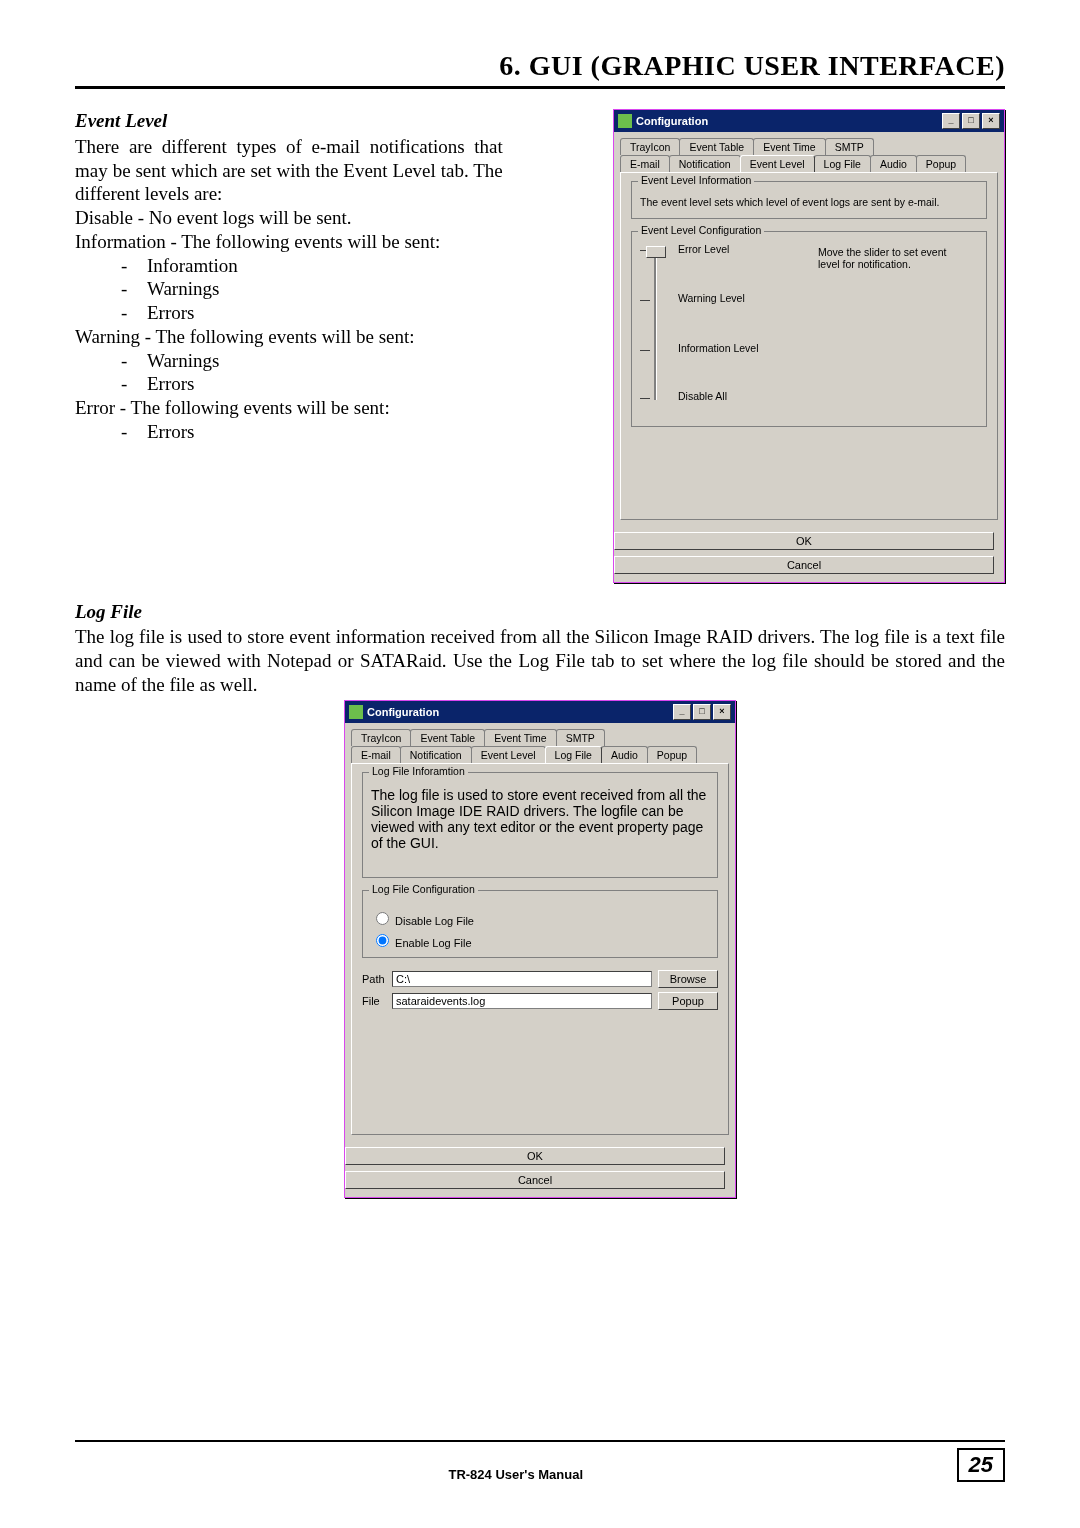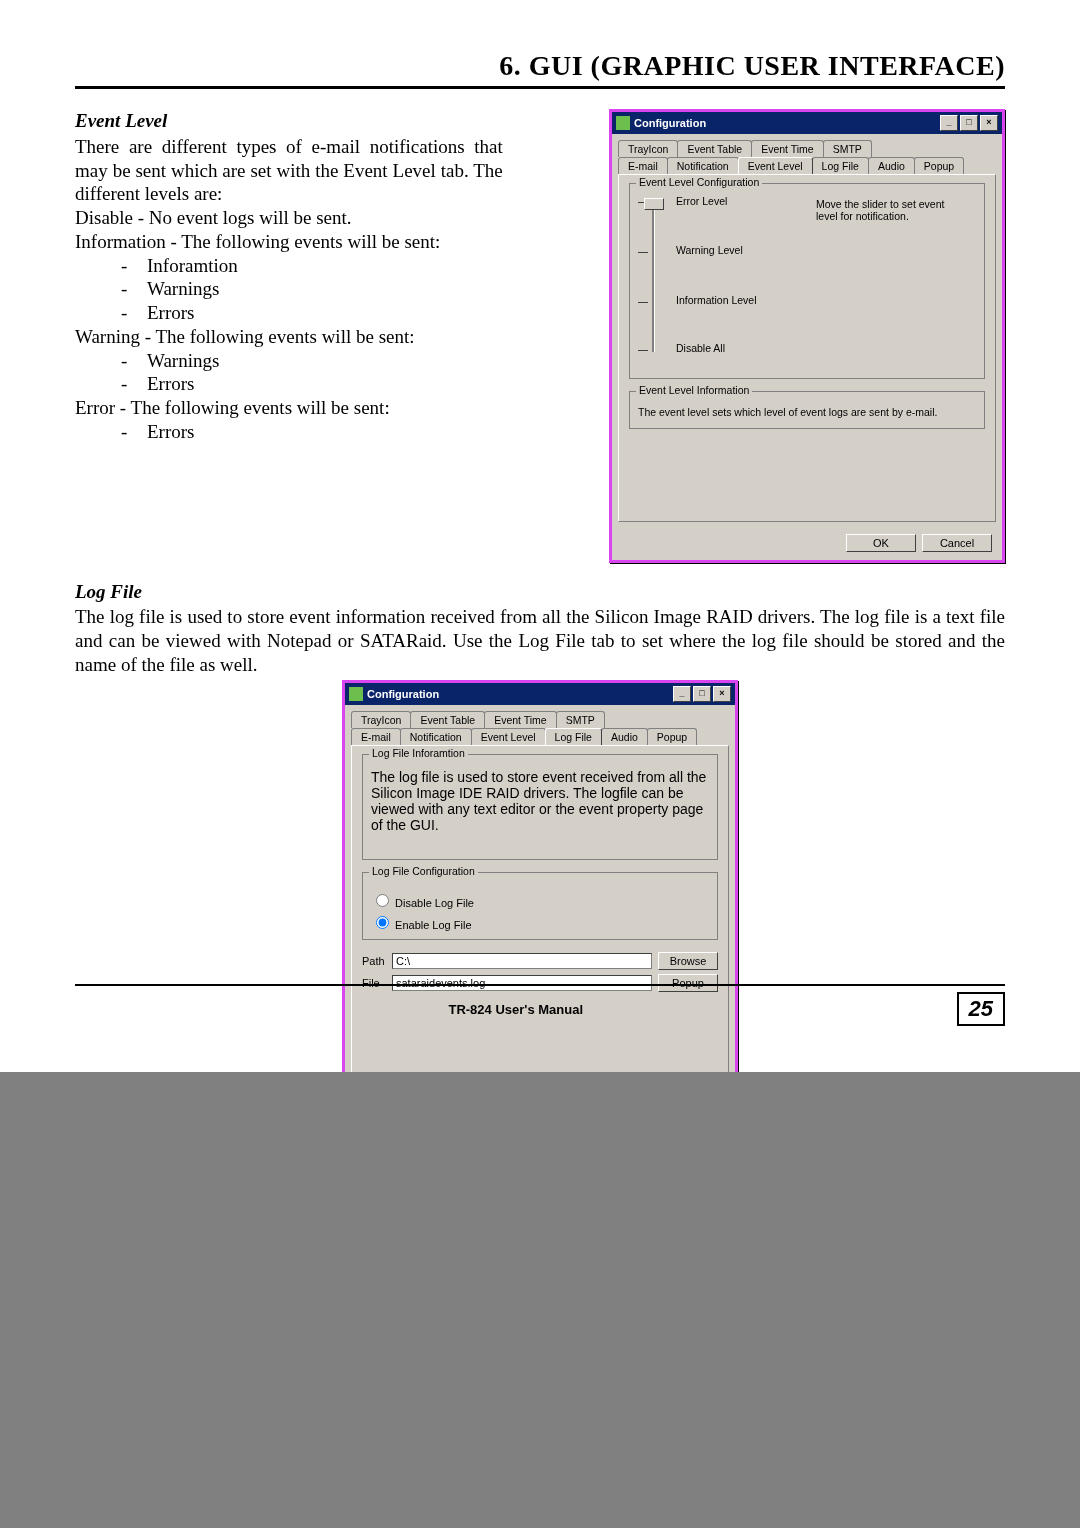--- a/index.html
+++ b/index.html
@@ -4,21 +4,21 @@
 <style>
 body {
   margin: 0;
   background: #808080;
   font-family: "Times New Roman", serif;
   display: flex;
   justify-content: center;
 }
 .page {
   width: 1080px;
-  height: 1072px;
+  height: 1528px;
   background: #fff;
   position: relative;
   box-shadow: 0 0 8px rgba(0,0,0,.4);
   box-sizing: border-box;
   padding: 50px 75px 60px 75px;
 }
 .header-title {
   font-size: 28px;
   font-weight: bold;
   text-align: right;
@@ -45,21 +45,21 @@
 }
 .leftcol { width: 46%; text-align: justify;}
 .rightcol { flex: 1; display:flex; justify-content:flex-end;}
 ul.dash { list-style:none; padding:0; margin:0 0 0 46px;}
 ul.dash li::before { content:"-"; display:inline-block; width:26px;}
 .win {
   font-family: Tahoma, Arial, sans-serif;
   font-size: 11px;
   color: #000;
   background: #d4d0c8;
-  border: 3px solid #d946ef;
+  border: 1px solid #d946ef;
   box-shadow: 1px 1px 0 #000;
   width: 390px;
 }
 .titlebar {
   background: linear-gradient(#0a246a,#0a246a);
   color: #fff;
   font-weight: bold;
   padding: 3px 4px;
   display:flex;
   align-items:center;
@@ -67,39 +67,39 @@
 .titlebar .ticon{width:14px;height:14px;background:#6cbf4c;margin-right:4px;}
 .titlebar .sp{flex:1}
 .wbtn{width:16px;height:14px;background:#d4d0c8;border:1px solid #fff;border-right-color:#404040;border-bottom-color:#404040;margin-left:2px;font-size:9px;line-height:12px;text-align:center;color:#000;font-weight:bold;}
 .tabbar {padding:6px 6px 0 6px;}
 .tabrow{display:flex;}
 .tab{background:#d4d0c8;border:1px solid #808080;border-bottom:none;border-top-left-radius:3px;border-top-right-radius:3px;padding:2px 9px;font-size:10.5px;position:relative;margin-right:-1px;cursor:default;}
 .tab.active{background:#d4d0c8;border-color:#fff #404040 #d4d0c8 #fff;z-index:2;}
 .tabbody{border:1px solid #808080; border-top-color:#fff; border-left-color:#fff; margin:0 6px 6px 6px; padding:8px 10px 10px 10px; min-height:300px; background:#d4d0c8;box-sizing:border-box;}
 .group{border:1px solid #808080;border-top-color:#808080;position:relative;padding:14px 8px 10px 8px;margin-bottom:12px;}
 .group-title{position:absolute;top:-8px;left:6px;background:#d4d0c8;padding:0 3px;font-size:10.5px;}
-.btnrow{display:flex;justify-content:flex-end;padding:6px 10px 8px 0;gap:6px;}
+.btnrow{display:flex;justify-content:flex-end;padding:6px 10px 8px 0;gap:6px;flex-direction:column;}
 .btn{min-width:70px;text-align:center;background:#d4d0c8;border:1px solid #fff;border-right-color:#404040;border-bottom-color:#404040;padding:2px 8px;font-family:inherit;font-size:11px;}
 .slider{display:flex;align-items:flex-start;}
 .slider-track{width:30px;height:150px;position:relative;margin-right:8px;margin-top:4px;}
 .slider-line{position:absolute;left:14px;top:0;width:2px;height:100%;background:#808080;box-shadow:1px 0 #fff;}
 .slider-thumb{position:absolute;left:6px;top:-4px;width:18px;height:10px;background:#d4d0c8;border:1px solid #404040;border-top-color:#fff;border-left-color:#fff;}
 .tick{position:absolute;left:0;width:10px;height:1px;background:#404040;}
 .slabels{position:relative;height:150px;width:140px;}
 .slabel{position:absolute;left:0;font-size:10.5px;}
 .cfgright{font-size:10.5px;width:150px;}
 .radio{display:block;margin:4px 0;}
 .inputrow{display:flex;align-items:center;margin:4px 0;}
 .inputrow label{width:30px;}
 .txtinput{flex:1;border:1px solid #808080;border-top-color:#404040;border-left-color:#404040;background:#fff;padding:1px 3px;height:16px;font-size:11px;font-family:inherit;box-sizing:border-box;}
 .inputrow .btn{min-width:60px;margin-left:6px;}
 .win2-wrap{display:flex;justify-content:center;margin-top:4px;}
 .footer{position:absolute;bottom:46px;left:75px;right:75px;}
 .footer hr{border:none;border-top:2px solid #000;margin:0 0 6px 0;}
-.footer-row{display:flex;align-items:center;}
+.footer-row{display:flex;align-items:flex-end;}
 .footer-text{flex:1;text-align:center;font-family:Arial,sans-serif;font-weight:bold;font-size:13px;}
 .pagebox{border:2px solid #000;padding:2px 10px;font-family:Arial,sans-serif;font-weight:bold;font-style:italic;font-size:22px;}
 </style>
 </head>
 <body>
 
 <div class="page">
   <div class="header-title">6. GUI (GRAPHIC USER INTERFACE)</div>
   <hr class="header-rule">
 
@@ -145,44 +145,44 @@
           <div class="tabrow">
             <div class="tab">E-mail</div>
             <div class="tab">Notification</div>
             <div class="tab active">Event Level</div>
             <div class="tab">Log File</div>
             <div class="tab">Audio</div>
             <div class="tab">Popup</div>
           </div>
         </div>
         <div class="tabbody">
+          <div class="group">
+            <div class="group-title">Event Level Information</div>
+            <div style="font-size:10.5px;">The event level sets which level of event logs are sent by e-mail.</div>
+          </div>
           <div class="group" style="min-height:170px;">
             <div class="group-title">Event Level Configuration</div>
             <div class="slider">
               <div class="slider-track">
                 <div class="slider-line"></div>
                 <div class="tick" style="top:0"></div>
                 <div class="tick" style="top:50px"></div>
                 <div class="tick" style="top:100px"></div>
                 <div class="tick" style="top:148px"></div>
                 <div class="slider-thumb"></div>
               </div>
               <div class="slabels">
                 <div class="slabel" style="top:-3px">Error Level</div>
                 <div class="slabel" style="top:46px">Warning Level</div>
                 <div class="slabel" style="top:96px">Information Level</div>
                 <div class="slabel" style="top:144px">Disable All</div>
               </div>
               <div class="cfgright">Move the slider to set event level for notification.</div>
             </div>
           </div>
-          <div class="group">
-            <div class="group-title">Event Level Information</div>
-            <div style="font-size:10.5px;">The event level sets which level of event logs are sent by e-mail.</div>
-          </div>
           <div style="height:70px"></div>
         </div>
         <div class="btnrow">
           <button class="btn">OK</button>
           <button class="btn">Cancel</button>
         </div>
       </div>
     </div>
   </div>
 

